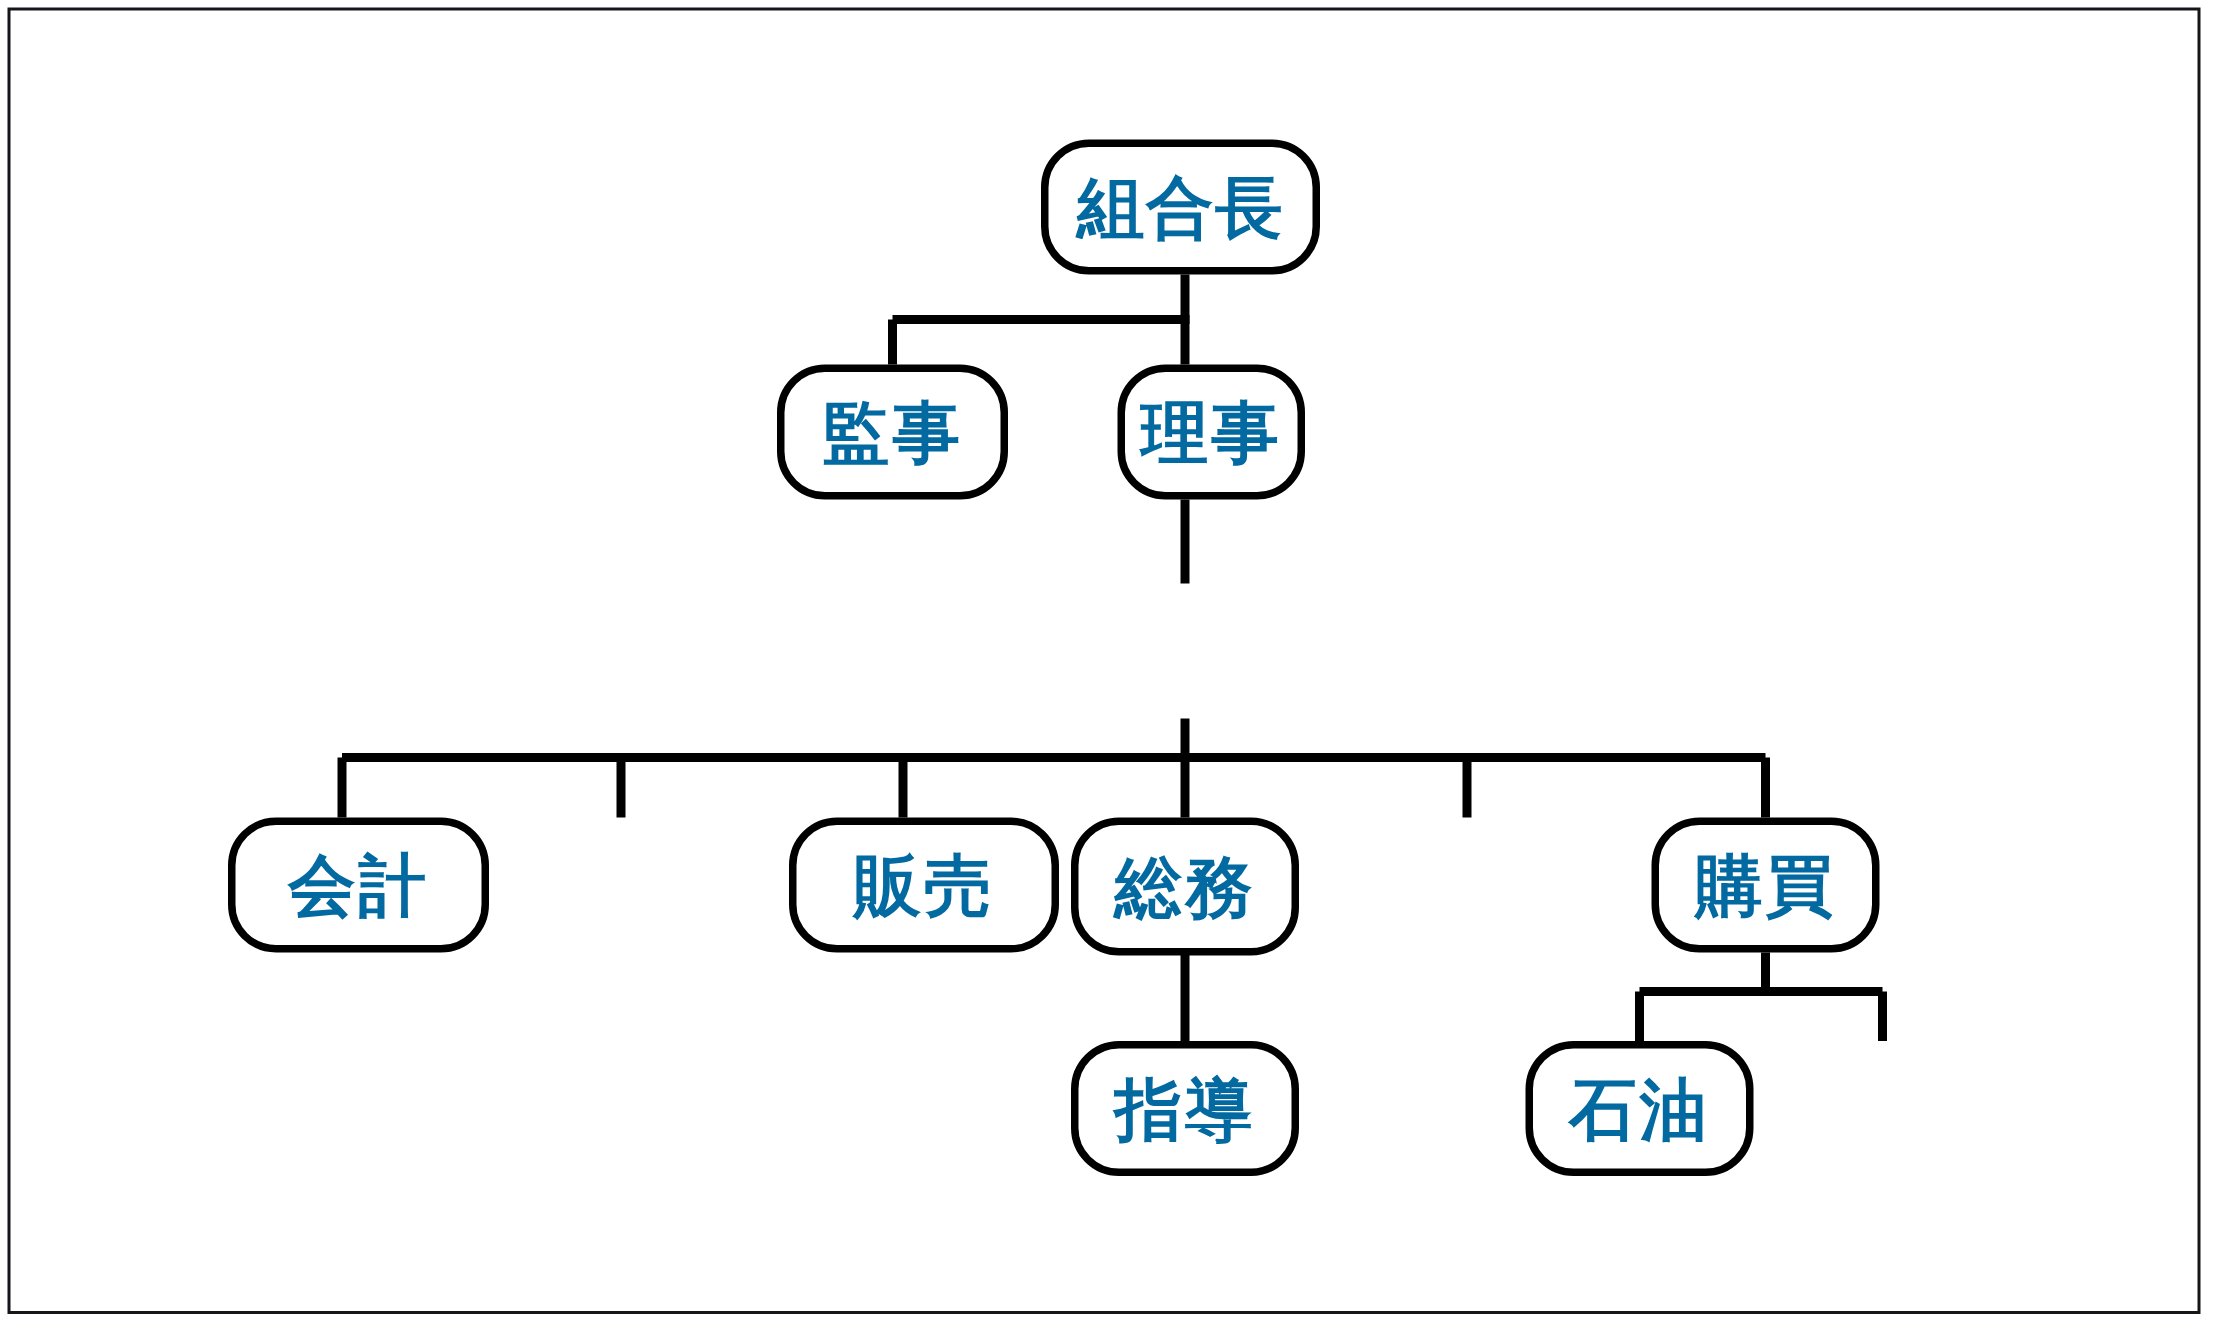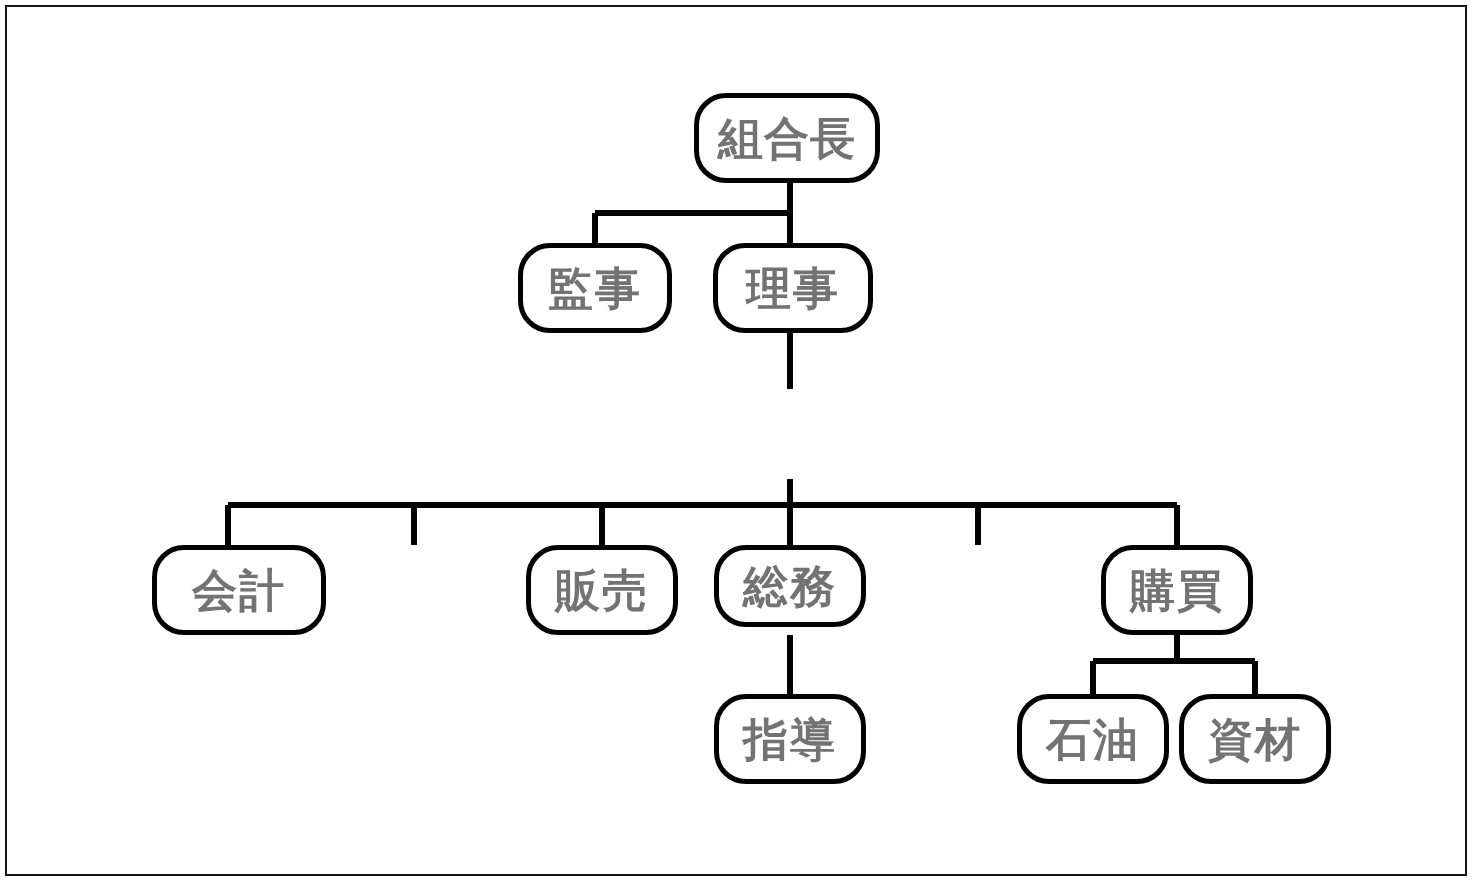--- a/index.html
+++ b/index.html
@@ -41,21 +41,21 @@
     border-radius: 32px;
     background: #ffffff;
     display: flex;
     align-items: center;
     justify-content: center;
   }
   .node-label {
     font-family: "DejaVu Serif", "Liberation Serif", serif;
     font-size: 45px;
     font-weight: 700;
-    color: #737373;
+    color: #0369a1;
     letter-spacing: 2px;
     line-height: 1;
     white-space: nowrap;
     user-select: none;
   }
   .node-box.wide .node-label {
     letter-spacing: 1px;
   }
 </style>
 </head>
@@ -93,37 +93,34 @@
       <line x1="1255" y1="661" x2="1255" y2="694"></line>
     </g>
   </svg>
 
   <div class="node-box wide" style="left:694px; top:93px; width:186px; height:90px;">
     <span class="node-label">組合長</span>
   </div>
   <div class="node-box" style="left:518px; top:243px; width:154px; height:90px;text-align:center;">
     <span class="node-label">監事</span>
   </div>
-  <div class="node-box" style="left:713px; top:243px; width:160px; height:90px;">
+  <div class="node-box" style="left:745px; top:243px; width:125px; height:90px;">
     <span class="node-label">理事</span>
   </div>
   <div class="node-box" style="left:152px; top:545px; width:174px; height:90px;">
     <span class="node-label">会計</span>
   </div>
-  <div class="node-box" style="left:526px; top:545px; width:152px; height:90px;">
+  <div class="node-box" style="left:526px; top:545px; width:180px; height:90px;">
     <span class="node-label">販売</span>
   </div>
-  <div class="node-box" style="left:714px; top:545px; width:152px; height:82px;">
+  <div class="node-box" style="left:714px; top:545px; width:152px; height:92px;">
     <span class="node-label">総務</span>
   </div>
   <div class="node-box" style="left:1101px; top:545px; width:152px; height:90px;">
     <span class="node-label">購買</span>
   </div>
   <div class="node-box" style="left:714px; top:694px; width:152px; height:90px;">
     <span class="node-label">指導</span>
   </div>
   <div class="node-box" style="left:1017px; top:694px; width:152px; height:90px;">
     <span class="node-label">石油</span>
   </div>
-  <div class="node-box" style="left:1179px; top:694px; width:152px; height:90px;">
-    <span class="node-label">資材</span>
-  </div>
 </div>
 
 </body></html>

